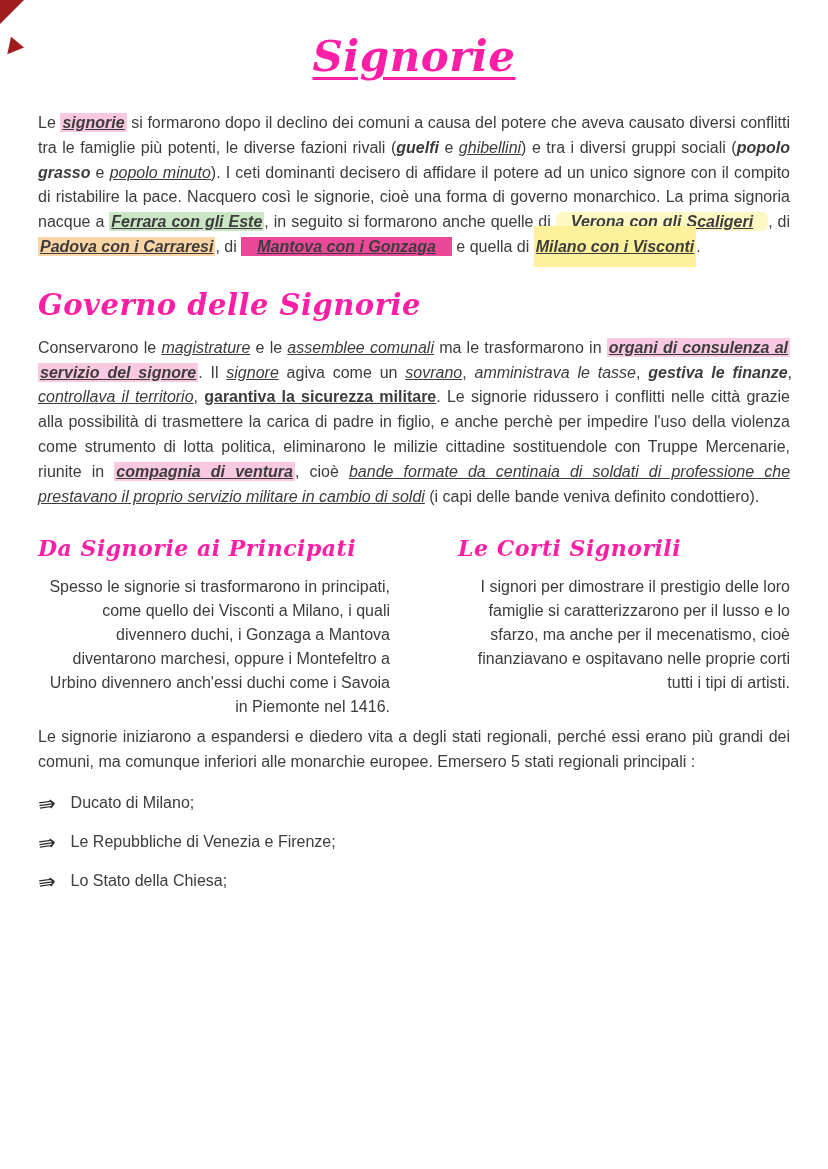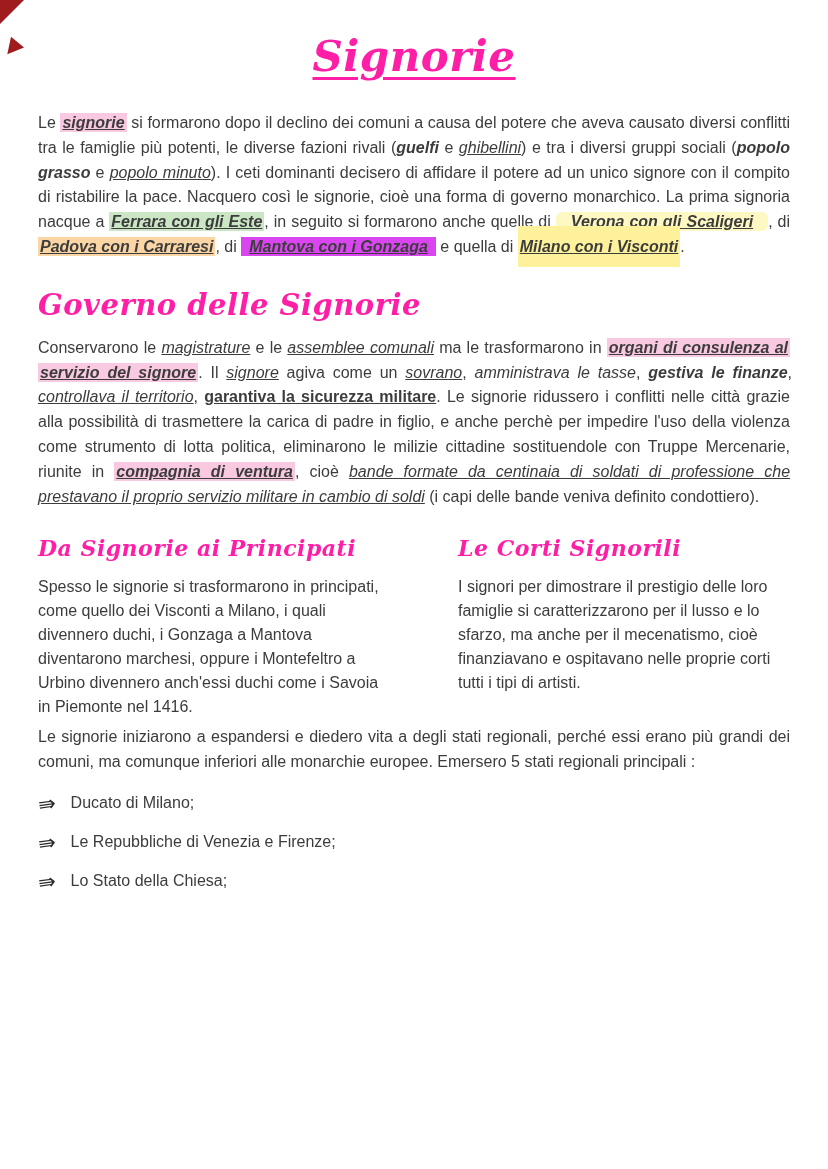--- a/index.html
+++ b/index.html
@@ -49,30 +49,30 @@
     font-size:16px;
     line-height:1.55;
     margin:0 0 6px 0;
   }
   .justify{text-align:justify;}
   
   .b{font-weight:bold;}
   .i{font-style:italic;}
   .u{text-decoration:underline;}
   .hl-pink   {background:#f9c9e2;padding:1px 2px;box-decoration-break:clone;-webkit-box-decoration-break:clone;}
-  .hl-magenta{background:#d946ef;padding:1px 8px;box-decoration-break:clone;-webkit-box-decoration-break:clone;}
+  .hl-magenta{background:#ec4899;padding:1px 16px;box-decoration-break:clone;-webkit-box-decoration-break:clone;}
   .hl-green  {background:#cbe6c4;padding:1px 2px;box-decoration-break:clone;-webkit-box-decoration-break:clone;}
   .hl-blue   {background:#fef9c3;padding:1px 15px;box-decoration-break:clone;border-radius:6px;-webkit-box-decoration-break:clone;}
   .hl-orange {background:#fbd6a4;padding:1px 2px;box-decoration-break:clone;-webkit-box-decoration-break:clone;}
   .hl-yellow {background:#fdf29b;padding:12px 2px;box-decoration-break:clone;-webkit-box-decoration-break:clone;}
   
   .columns{display:flex;gap:68px;margin-top:26px;}
   .col-left{flex:0 0 352px;}
   .col-right{flex:1;}
-  .col .body{line-height:1.5;text-align:left;}
+  .col .body{line-height:1.5;text-align:right;}
   
   .states-list{list-style:none;padding:0;margin:18px 0 0 0;}
   .states-list li{
     display:flex;align-items:center;gap:15px;
     font-size:16px;margin-bottom:18px;color:#3c3c3c;
   }
   .arrow{font-size:21px;color:#2b2b2b;line-height:1;transform:rotate(-8deg);}
 </style>
 </head>
 <body>

